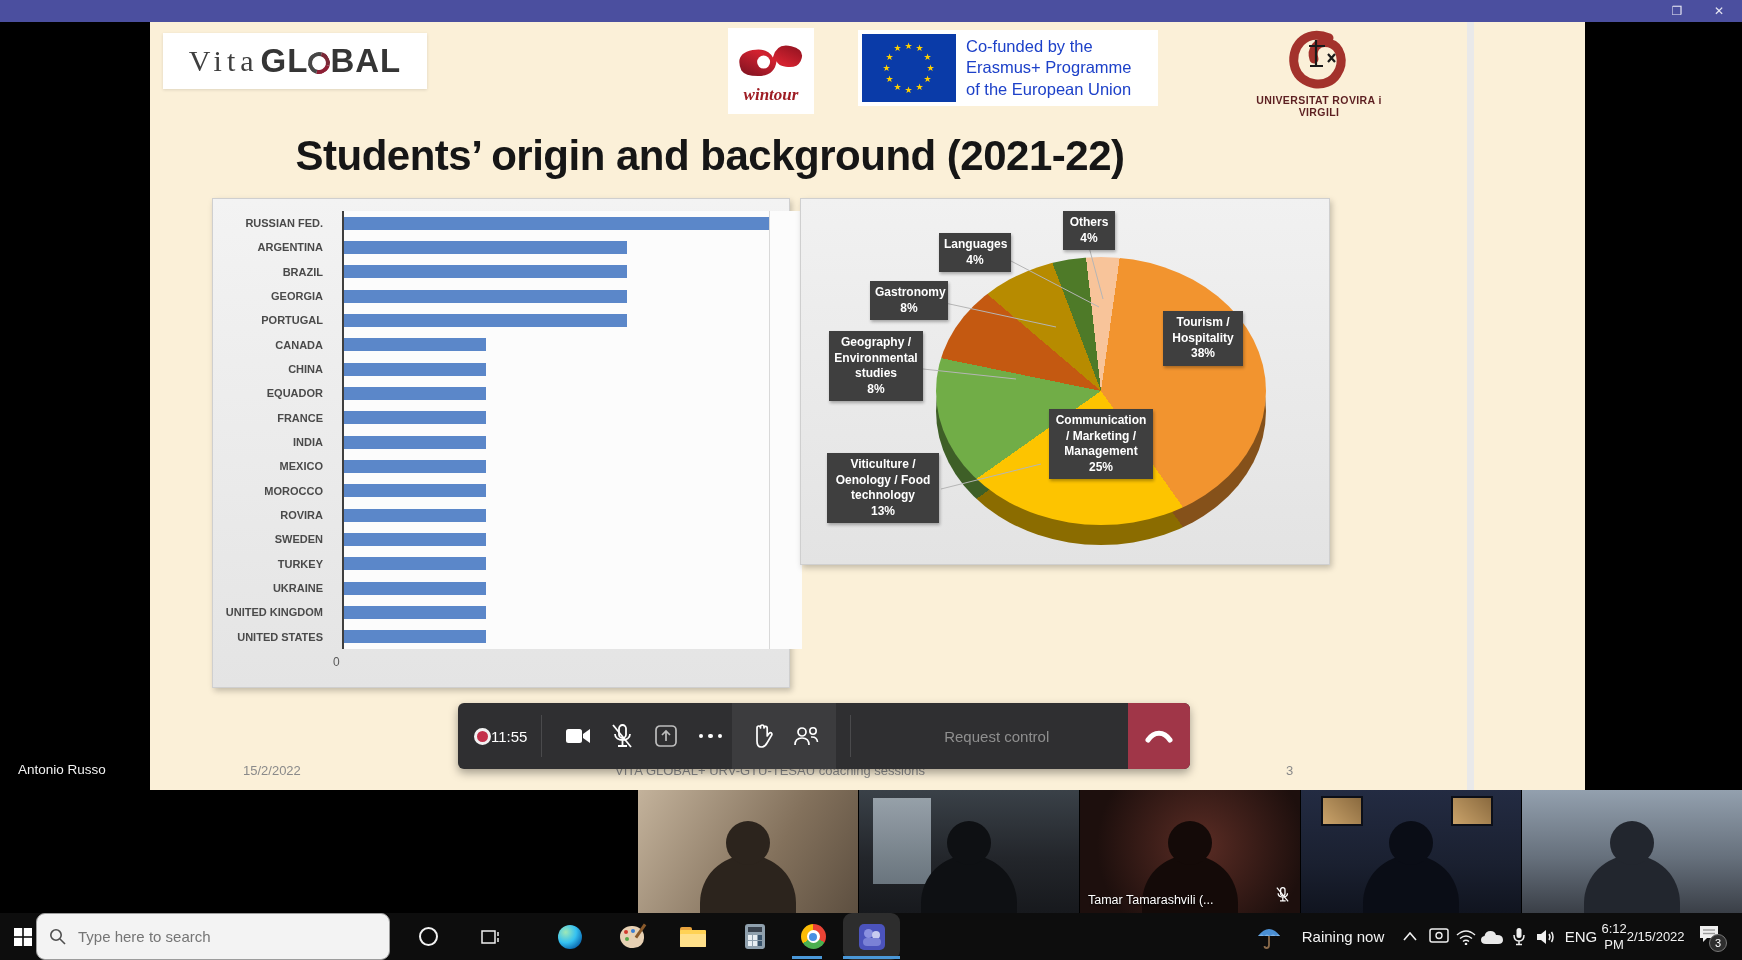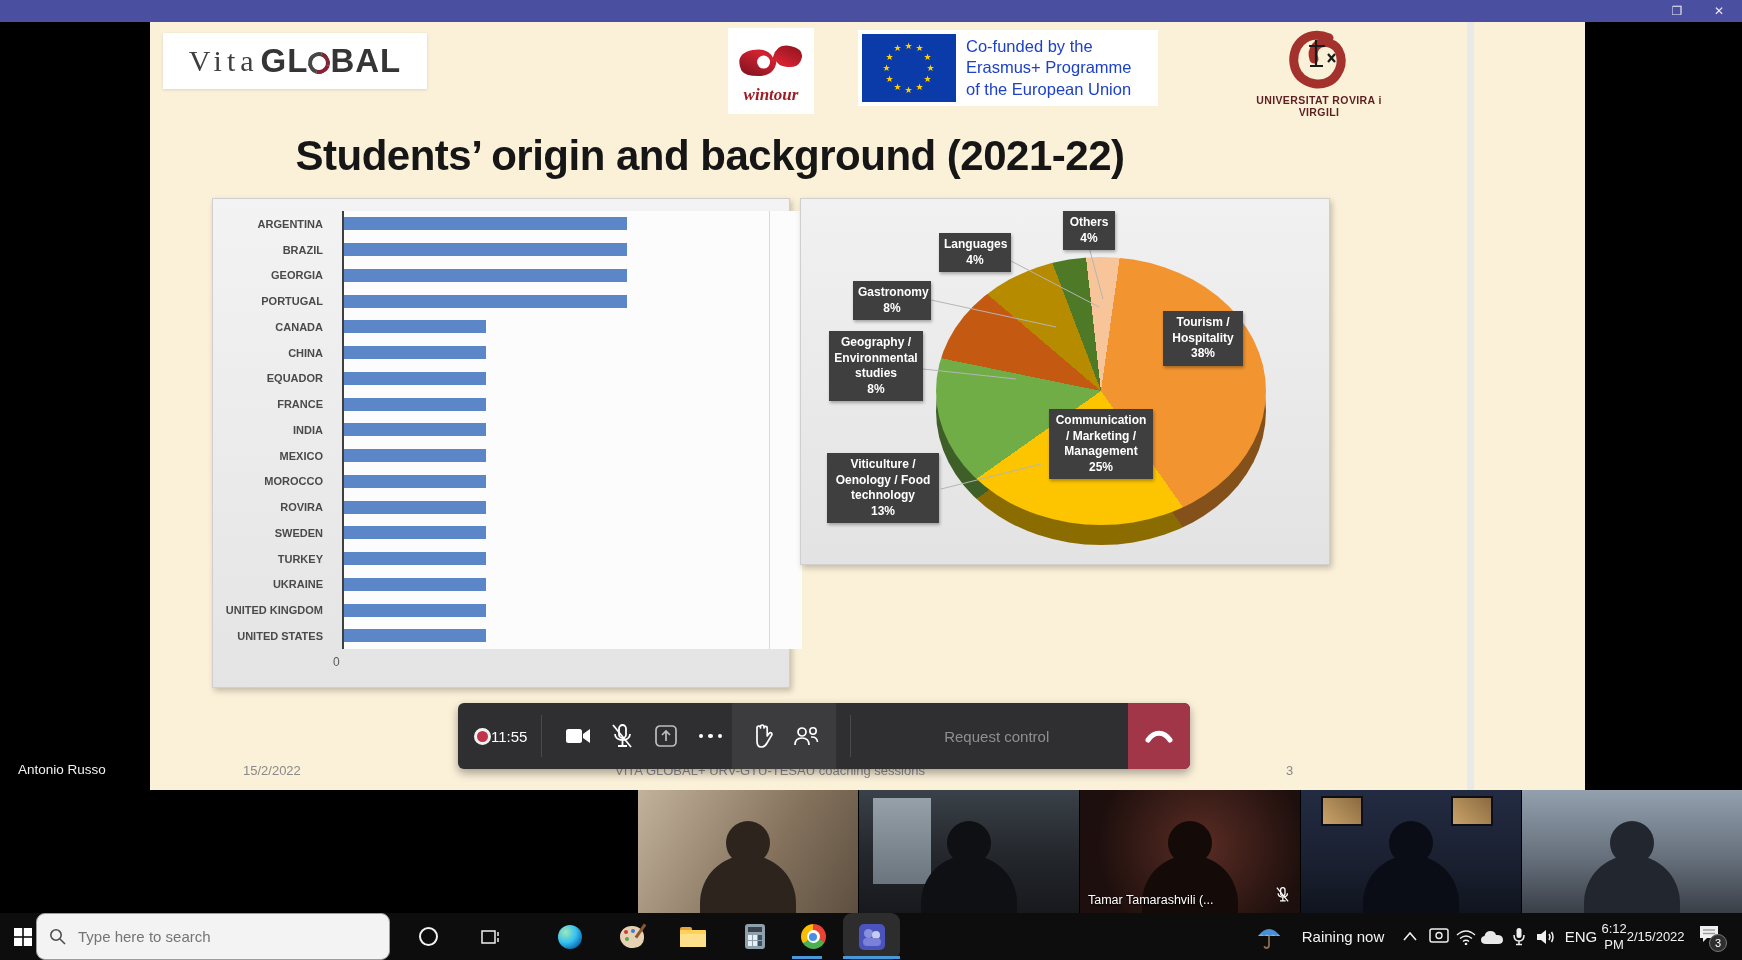--- a/index.html
+++ b/index.html
@@ -174,20 +174,24 @@
       </div>
 
       <div class="slide-title">Students’ origin and background (2021-22)</div>
 
       <div class="bar-panel">
         <div class="bar-plot">
           <div class="bar-grid"></div>
         </div>
         <div class="bar-rows" id="bar-rows">
             <div class="bar-row">
+              <div class="blabel">RUSSIAN FED.</div>
+              <div class="bar" style="width: 425px; background: rgb(91, 135, 201);"></div>
+            </div>
+            <div class="bar-row">
               <div class="blabel">ARGENTINA</div>
               <div class="bar" style="width: 283px; background: rgb(91, 135, 201);"></div>
             </div>
             <div class="bar-row">
               <div class="blabel">BRAZIL</div>
               <div class="bar" style="width: 283px; background: rgb(91, 135, 201);"></div>
             </div>
             <div class="bar-row">
               <div class="blabel">GEORGIA</div>
               <div class="bar" style="width: 283px; background: rgb(91, 135, 201);"></div>
@@ -278,21 +282,21 @@
             <div>Oenology / Food</div>
             <div>technology</div>
             <div>13%</div>
           </div>
           <div class="pie-label" style="left: 28px; top: 132px; width: 94px;">
             <div>Geography /</div>
             <div>Environmental</div>
             <div>studies</div>
             <div>8%</div>
           </div>
-          <div class="pie-label" style="left: 52px; top: 82px; width: 78px;">
+          <div class="pie-label" style="left: 69px; top: 82px; width: 78px;">
             <div>Gastronomy</div>
             <div>8%</div>
           </div>
           <div class="pie-label" style="left: 138px; top: 34px; width: 72px;">
             <div>Languages</div>
             <div>4%</div>
           </div>
           <div class="pie-label" style="left: 262px; top: 12px; width: 52px;">
             <div>Others</div>
             <div>4%</div>

